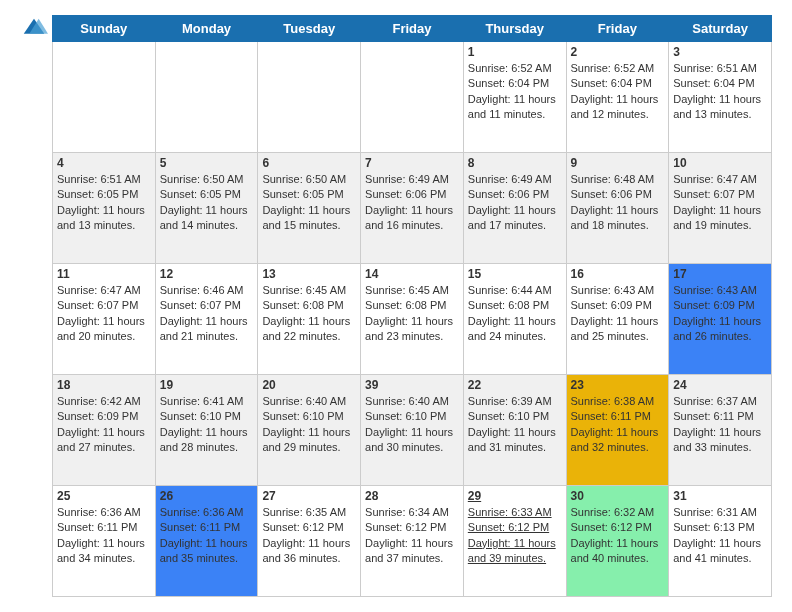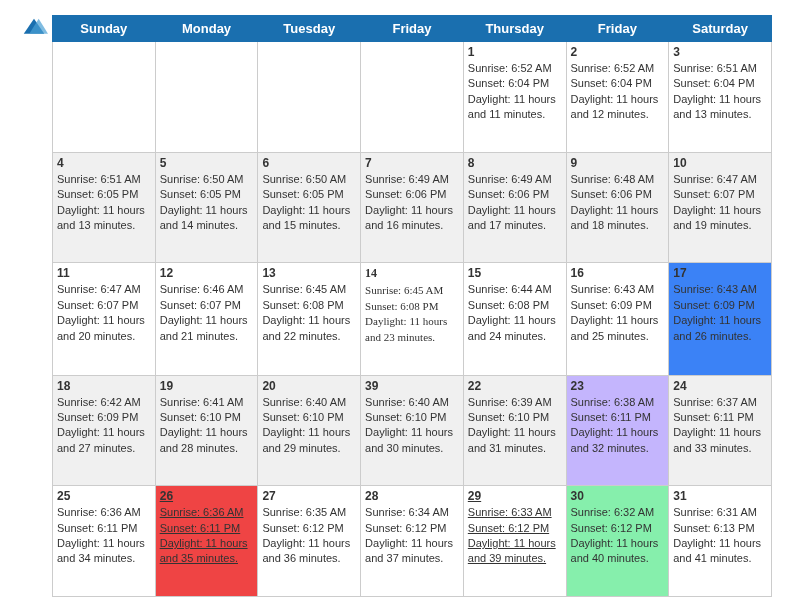--- a/index.html
+++ b/index.html
@@ -208,21 +208,21 @@
             <div class="day-info">Sunrise: 6:46 AM
 Sunset: 6:07 PM
 Daylight: 11 hours and 21 minutes.</div>
           </td>
           <td style="background: rgb(255, 255, 255);">
             <span class="day-num">13</span>
             <div class="day-info">Sunrise: 6:45 AM
 Sunset: 6:08 PM
 Daylight: 11 hours and 22 minutes.</div>
           </td>
-          <td style="background: rgb(255, 255, 255); font-family: Liberation Serif, serif;">
+          <td style="background: rgb(255, 255, 255);">
             <span class="day-num">14</span>
             <div class="day-info">Sunrise: 6:45 AM
 Sunset: 6:08 PM
 Daylight: 11 hours and 23 minutes.</div>
           </td>
           <td style="background: rgb(255, 255, 255);">
             <span class="day-num">15</span>
             <div class="day-info">Sunrise: 6:44 AM
 Sunset: 6:08 PM
 Daylight: 11 hours and 24 minutes.</div>
@@ -264,41 +264,41 @@
             <div class="day-info">Sunrise: 6:40 AM
 Sunset: 6:10 PM
 Daylight: 11 hours and 30 minutes.</div>
           </td>
           <td style="background: rgb(240, 240, 240);">
             <span class="day-num">22</span>
             <div class="day-info">Sunrise: 6:39 AM
 Sunset: 6:10 PM
 Daylight: 11 hours and 31 minutes.</div>
           </td>
-          <td style="background: #c4b5fd;">
+          <td style="background: #eab308;">
             <span class="day-num">23</span>
             <div class="day-info">Sunrise: 6:38 AM
 Sunset: 6:11 PM
 Daylight: 11 hours and 32 minutes.</div>
           </td>
           <td style="background: rgb(240, 240, 240);">
             <span class="day-num">24</span>
             <div class="day-info">Sunrise: 6:37 AM
 Sunset: 6:11 PM
 Daylight: 11 hours and 33 minutes.</div>
           </td>
         </tr>
         <tr>
           <td style="background: rgb(255, 255, 255);">
             <span class="day-num">25</span>
             <div class="day-info">Sunrise: 6:36 AM
 Sunset: 6:11 PM
 Daylight: 11 hours and 34 minutes.</div>
           </td>
-          <td style="background: #ef4444; text-decoration: underline;">
+          <td style="background: #3b82f6;">
             <span class="day-num">26</span>
             <div class="day-info">Sunrise: 6:36 AM
 Sunset: 6:11 PM
 Daylight: 11 hours and 35 minutes.</div>
           </td>
           <td style="background: rgb(255, 255, 255);">
             <span class="day-num">27</span>
             <div class="day-info">Sunrise: 6:35 AM
 Sunset: 6:12 PM
 Daylight: 11 hours and 36 minutes.</div>

